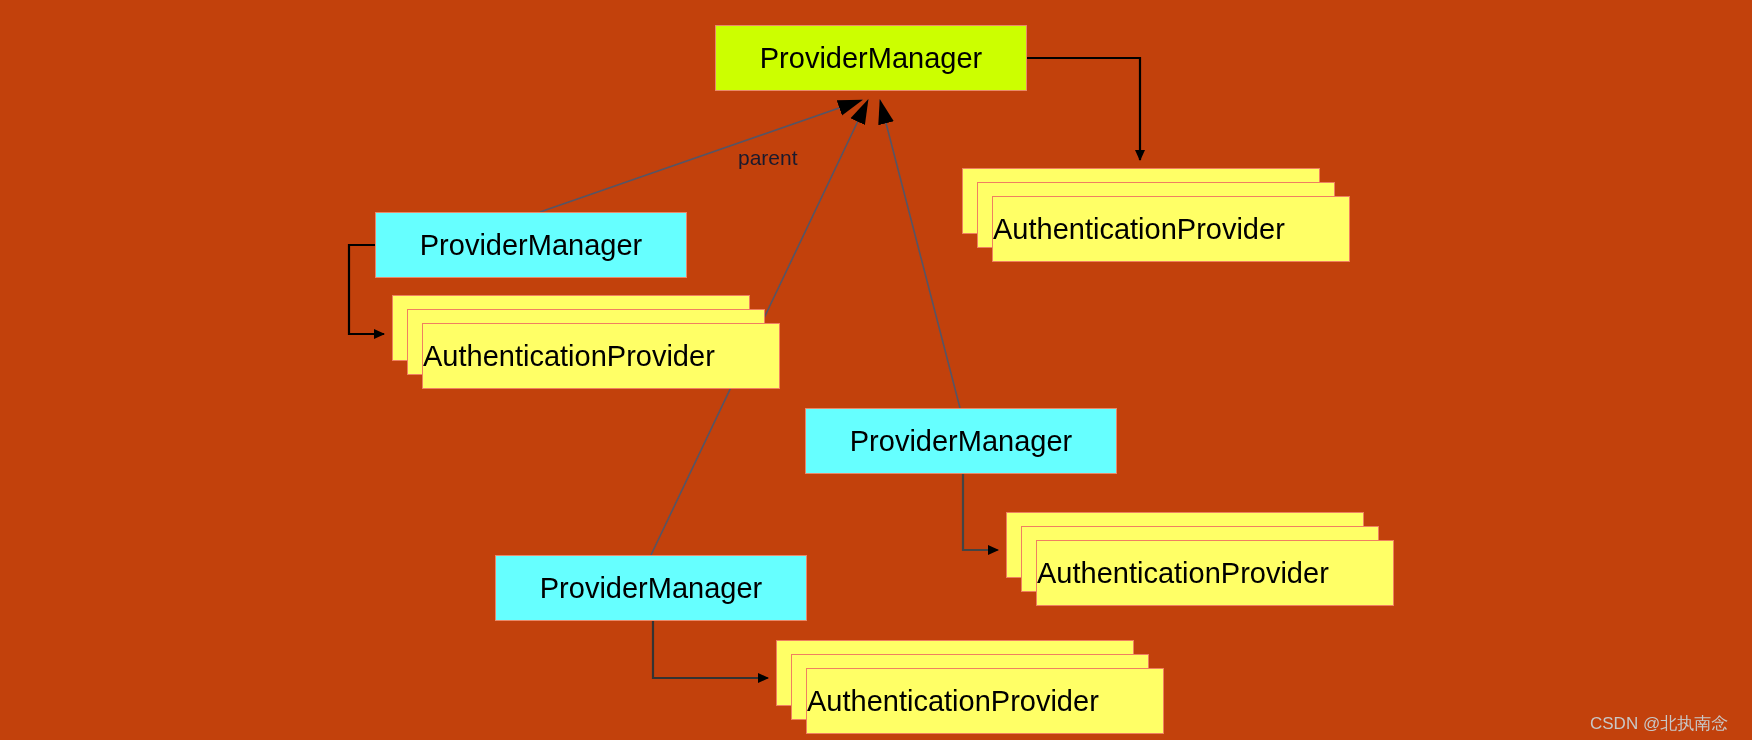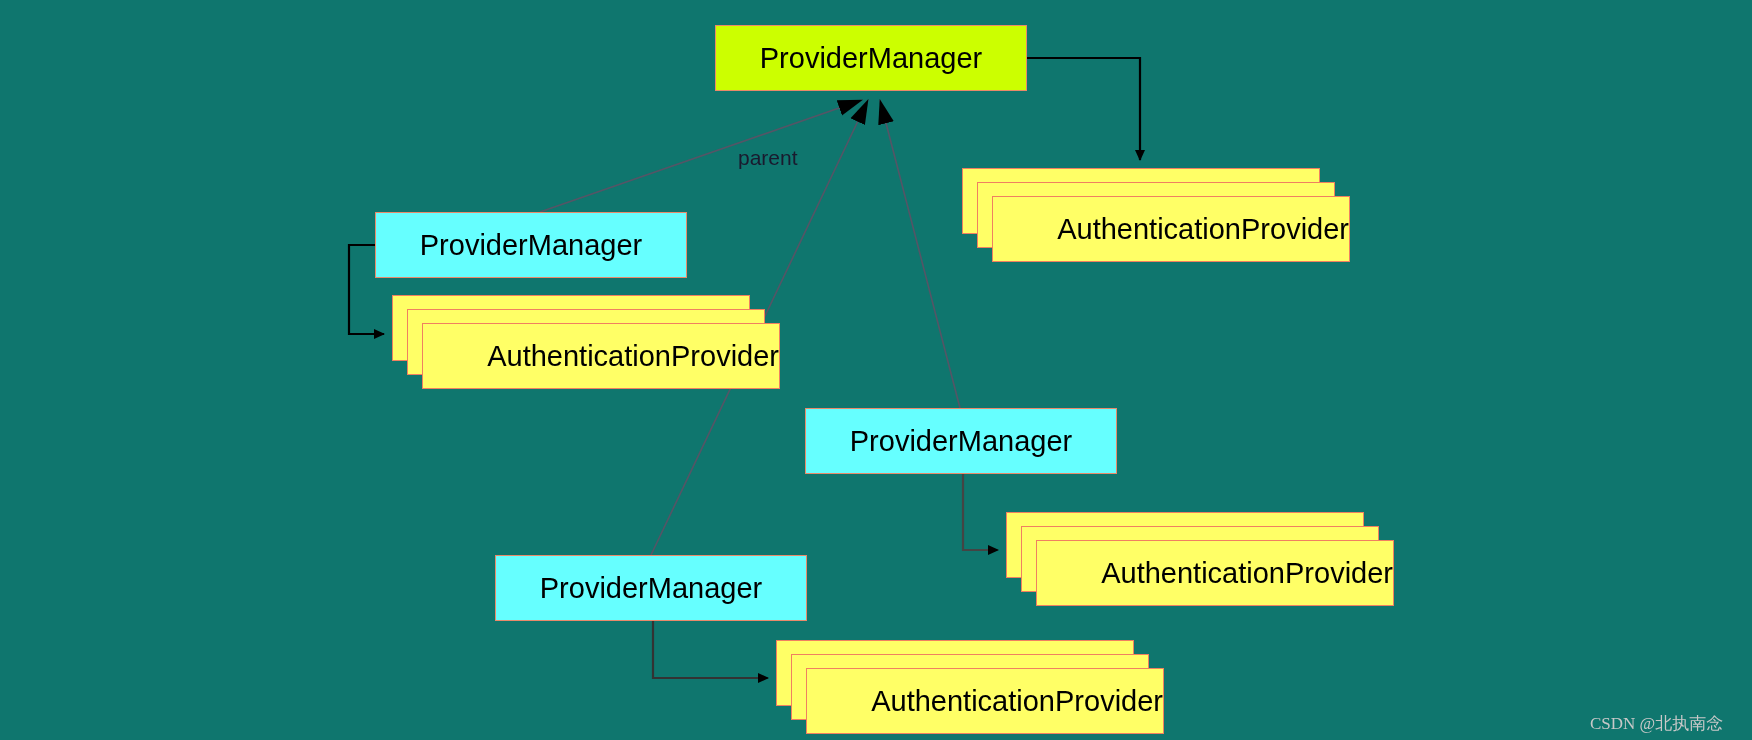--- a/index.html
+++ b/index.html
@@ -7,21 +7,21 @@
     padding: 0;
     background: #ffffff;
   }
   body {
     font-family: "Liberation Sans", sans-serif;
   }
   #canvas {
     position: relative;
     width: 1752px;
     height: 740px;
-    background: #0f766e;
+    background: #c2410c;
     overflow: hidden;
   }
   svg.edges {
     position: absolute;
     left: 0;
     top: 0;
     width: 1752px;
     height: 740px;
     pointer-events: none;
   }
@@ -49,37 +49,36 @@
   }
   .stack .layer {
     position: absolute;
     box-sizing: border-box;
     background: #ffff66;
     border: 1.5px solid #f08060;
   }
   .stack .layer.front {
     display: flex;
     align-items: center;
-    justify-content: flex-end;
+    justify-content: flex-start;
     font-size: 29px;
     color: #000000;
     white-space: nowrap;
   }
   .edge-label {
     position: absolute;
     font-size: 21px;
     color: #1a1a2e;
     white-space: nowrap;
   }
   .watermark {
     position: absolute;
     font-size: 17px;
     color: #c8c8c8;
     white-space: nowrap;
-    font-family: Liberation Serif, serif;
   }
 </style>
 </head>
 <body>
 
 <div id="canvas">
 
   <svg class="edges" viewBox="0 0 1752 740" xmlns="http://www.w3.org/2000/svg">
     <defs>
       <marker id="arrow-solid" markerWidth="12" markerHeight="12" refX="10" refY="5" orient="auto" markerUnits="userSpaceOnUse">

